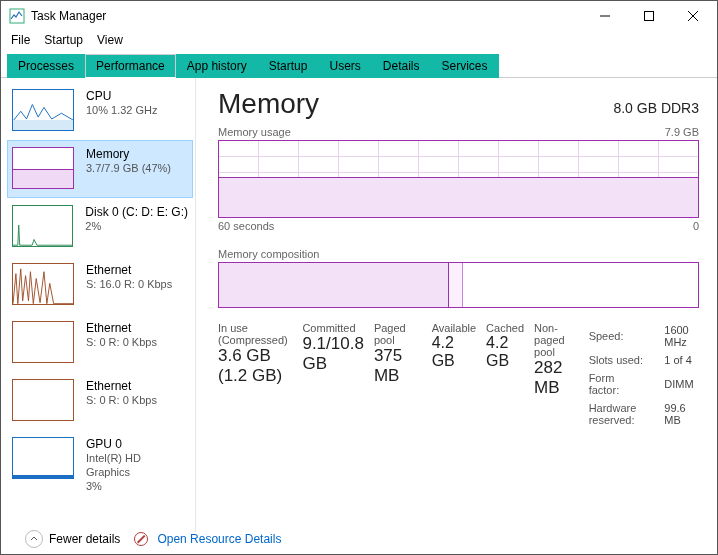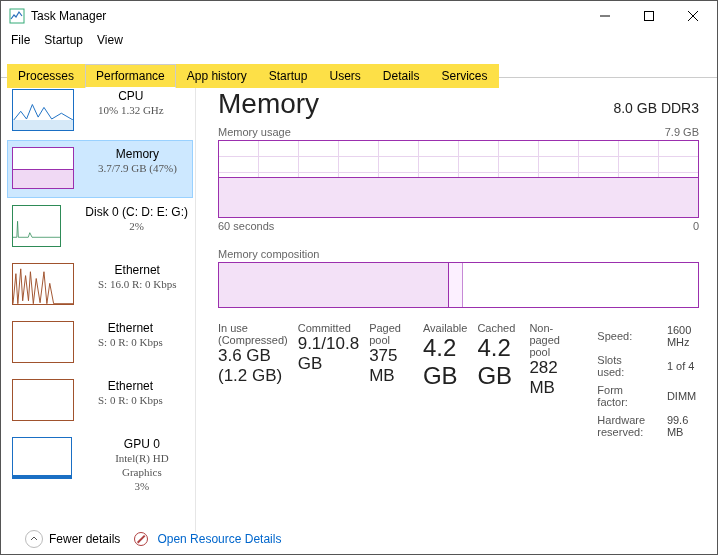--- a/index.html
+++ b/index.html
@@ -6,46 +6,46 @@
 body { background: #fff; width: 718px; height: 555px; border: 1px solid #555; position: relative; }
 .titlebar { display: flex; align-items: center; height: 30px; padding: 0 2px 0 8px; }
 .titlebar .icon { width: 16px; height: 16px; margin-right: 6px; }
 .title { font-size: 12px; flex: 1; }
 .winbtns { display: flex; }
 .winbtn { width: 44px; height: 28px; display: flex; align-items: center; justify-content: center; font-size: 12px; color: #333; }
 .winbtn svg { width: 10px; height: 10px; }
 .menubar { display: flex; gap: 14px; padding: 2px 10px 6px; font-size: 12px; }
 .menubar span { text-decoration-color: #666; text-underline-offset: 2px; }
 .tabs { display: flex; padding: 0 6px; font-size: 12px; border-bottom: 1px solid #ccc; }
-.tab { padding: 4px 10px; border: 1px solid transparent; position: relative; top: 11px; background: #fde047; }
+.tab { padding: 4px 10px; border: 1px solid transparent; position: relative; top: 1px; background: #14b8a6; }
 .tab.active { border: 1px solid #ccc; border-bottom: 1px solid #fff; }
 .body { display: flex; height: 454px; }
 .sidebar { width: 195px; overflow: hidden; border-right: 1px solid #e6e6e6; padding: 4px 2px 4px 6px; }
-.side-item { display: flex; align-items: flex-start; gap: 24px; padding: 6px 4px; height: 58px; border: 1px solid transparent; text-align: center; }
+.side-item { display: flex; align-items: flex-start; gap: 12px; padding: 6px 4px; height: 58px; border: 1px solid transparent; }
 .side-item.selected { background: #cde8ff; border: 1px solid #99d1ff; }
 .thumb { width: 62px; height: 42px; border: 1px solid #888; background: #fff; position: relative; overflow: hidden; }
 .side-text { font-size: 12px; line-height: 1.25; }
 .side-text .name { color: #000; }
-.side-text .sub { color: #555; font-size: 11px; font-family: Liberation Serif, serif; }
+.side-text .sub { color: #555; font-size: 11px; }
 .detail { flex: 1; padding: 10px 18px 6px 22px; }
 .hdr { display: flex; justify-content: space-between; align-items: baseline; }
 .hdr h1 { font-weight: 400; font-size: 28px; color: #222; }
 .hdr .cap { font-size: 14px; color: #222; }
 .sublabel { font-size: 11px; color: #666; display: flex; justify-content: space-between; margin-top: 6px; }
 .graph { border: 1px solid #9b2fae; height: 78px; margin-top: 2px; position: relative; background: #fff; }
 .graph .grid { position:absolute; inset:0; background: repeating-linear-gradient(to right, transparent 0, transparent 39px, #e8d3ee 39px, #e8d3ee 40px), repeating-linear-gradient(to bottom, transparent 0, transparent 15px, #e8d3ee 15px, #e8d3ee 16px); }
 .graph .fill { position:absolute; left:0; right:0; bottom:0; height:40px; background:#f3e1f7; border-top:1px solid #9b2fae;}
 .axis { font-size: 11px; color:#666; display:flex; justify-content:space-between; margin-top:2px;}
 .comp { border:1px solid #9b2fae; height:46px; margin-top:2px; position:relative; display:flex;}
 .comp .used{ background:#f3e1f7; width:48%; border-right:1px solid #9b2fae;}
 .comp .phantom{ width:3%; background:#fcf0ff; border-right:1px solid #c689d6;}
 .stats { display:flex; margin-top:14px; gap:22px;}
 .statcol { display:flex; flex-direction:row; gap:10px;}
 .stat .k { font-size:11px; color:#555;}
-.stat .v { font-size:24px; color:#222;}
+.stat .v { font-size:16px; color:#222;}
 .stat .vm { font-size:17px;}
 .kv-table { font-size:11px; color:#444; }
 .kv-table td:first-child{ padding-right:18px; color:#555;}
 .kv-table td{ padding-bottom:4px;}
 .highlight { border:2px solid #e5252a; padding:0 6px; }
 .footer { position:absolute; bottom:6px; left:24px; display:flex; align-items:center; gap:6px; font-size:12px;}
 .chev { width:18px; height:18px; border:1px solid #bbb; border-radius:50%; display:flex; align-items:center; justify-content:center;}
 .link { color:#0066cc; }
 .rm-icon { width:14px; height:14px; border:1.5px solid #b04040; border-radius:50%; position:relative; margin:0 3px 0 8px;}
 .rm-icon::after{content:""; position:absolute; width:1.5px; height:10px; background:#b04040; left:50%; top:50%; transform:translate(-50%,-50%) rotate(45deg);}

